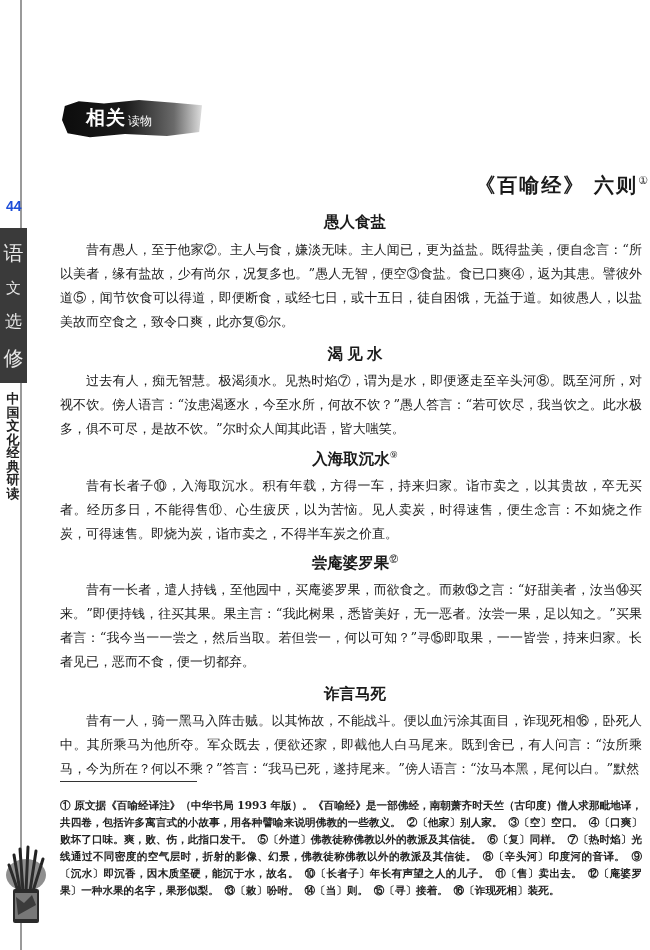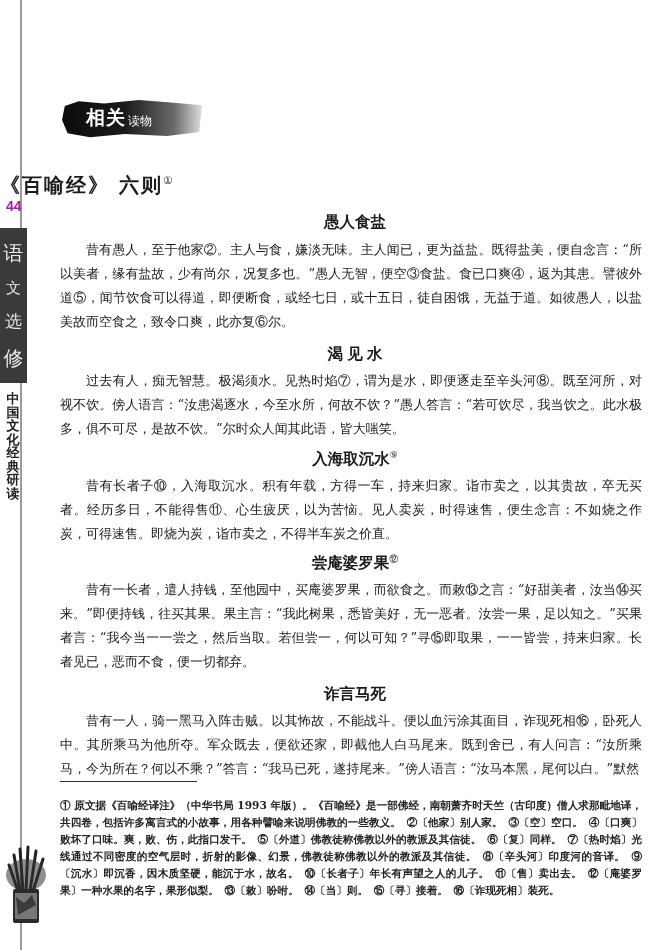--- a/index.html
+++ b/index.html
@@ -5,29 +5,29 @@
   html, body { margin:0; padding:0; }
   body { width:650px; height:950px; background:#ffffff; position:relative; overflow:hidden;
     font-family:"DejaVu Serif","Liberation Serif",serif; color:#1a1a1a; }
   .vline { position:absolute; left:20px; top:0; width:2px; height:950px; background:#9a9a9a; }
   .banner { position:absolute; left:62px; top:98px; width:140px; height:40px;
     background:linear-gradient(90deg,#0c0c0c 0%,#1a1a1a 45%,#6a6a6a 80%,rgba(200,200,200,0.6) 100%);
     clip-path:polygon(2% 20%,12% 8%,30% 14%,55% 5%,80% 12%,100% 18%,98% 85%,75% 95%,45% 90%,20% 98%,4% 88%,0% 55%);
     display:flex; align-items:center; padding-left:24px; box-sizing:border-box; }
   .banner span.a { color:#fff; font-size:19px; font-weight:bold; letter-spacing:1px; }
   .banner span.b { color:#fff; font-size:12px; margin-left:2px; margin-top:6px; }
-  .pagenum { position:absolute; left:6px; top:198px; font-size:14px; font-family:"Liberation Sans",sans-serif; font-weight:bold; color:#a21caf; }
+  .pagenum { position:absolute; left:6px; top:198px; font-size:14px; font-family:"Liberation Sans",sans-serif; font-weight:bold; color:#1d4ed8; }
   .sidetab { position:absolute; left:0; top:228px; width:27px; height:155px; background:#3a3a3a;
     display:flex; flex-direction:column; align-items:center; justify-content:space-around; padding:6px 0; box-sizing:border-box; }
   .sidetab span { color:#e8e8e8; font-size:20px; line-height:1; }
   .sidetab span:nth-child(2){ font-size:15px; }
   .sidetab span:nth-child(3){ font-size:17px; }
   .sidesub { position:absolute; left:4px; top:392px; width:18px; font-size:13px; line-height:13.5px; font-weight:bold; color:#222; word-break:break-all; text-align:center; }
   .brushpot { position:absolute; left:4px; top:845px; width:44px; height:82px; }
-  .title { position:absolute; left:0; width:650px; top:172px; text-align:left; font-size:20px; font-weight:bold; letter-spacing:2px; }
+  .title { position:absolute; left:0; width:650px; top:172px; text-align:right; font-size:20px; font-weight:bold; letter-spacing:2px; }
   .title sup { font-size:11px; font-weight:normal; }
   .section-h { position:absolute; left:60px; width:590px; text-align:center; font-family:"Liberation Sans","DejaVu Sans",sans-serif; font-weight:bold; font-size:15.5px; }
   .section-h sup { font-size:9px; font-weight:normal; }
   .para { position:absolute; left:60px; width:582px; font-size:13px; line-height:24px; text-indent:2em; text-align:justify; }
   .fn-rule { position:absolute; left:60px; top:781px; width:137px; height:1px; background:#333; }
   .footnotes { position:absolute; left:60px; top:797px; width:582px; font-size:10.6px; line-height:17px; font-weight:bold; color:#222; text-align:justify; }
   .footnotes .fn { margin-right:2px; }
 </style>
 </head>
 <body>

